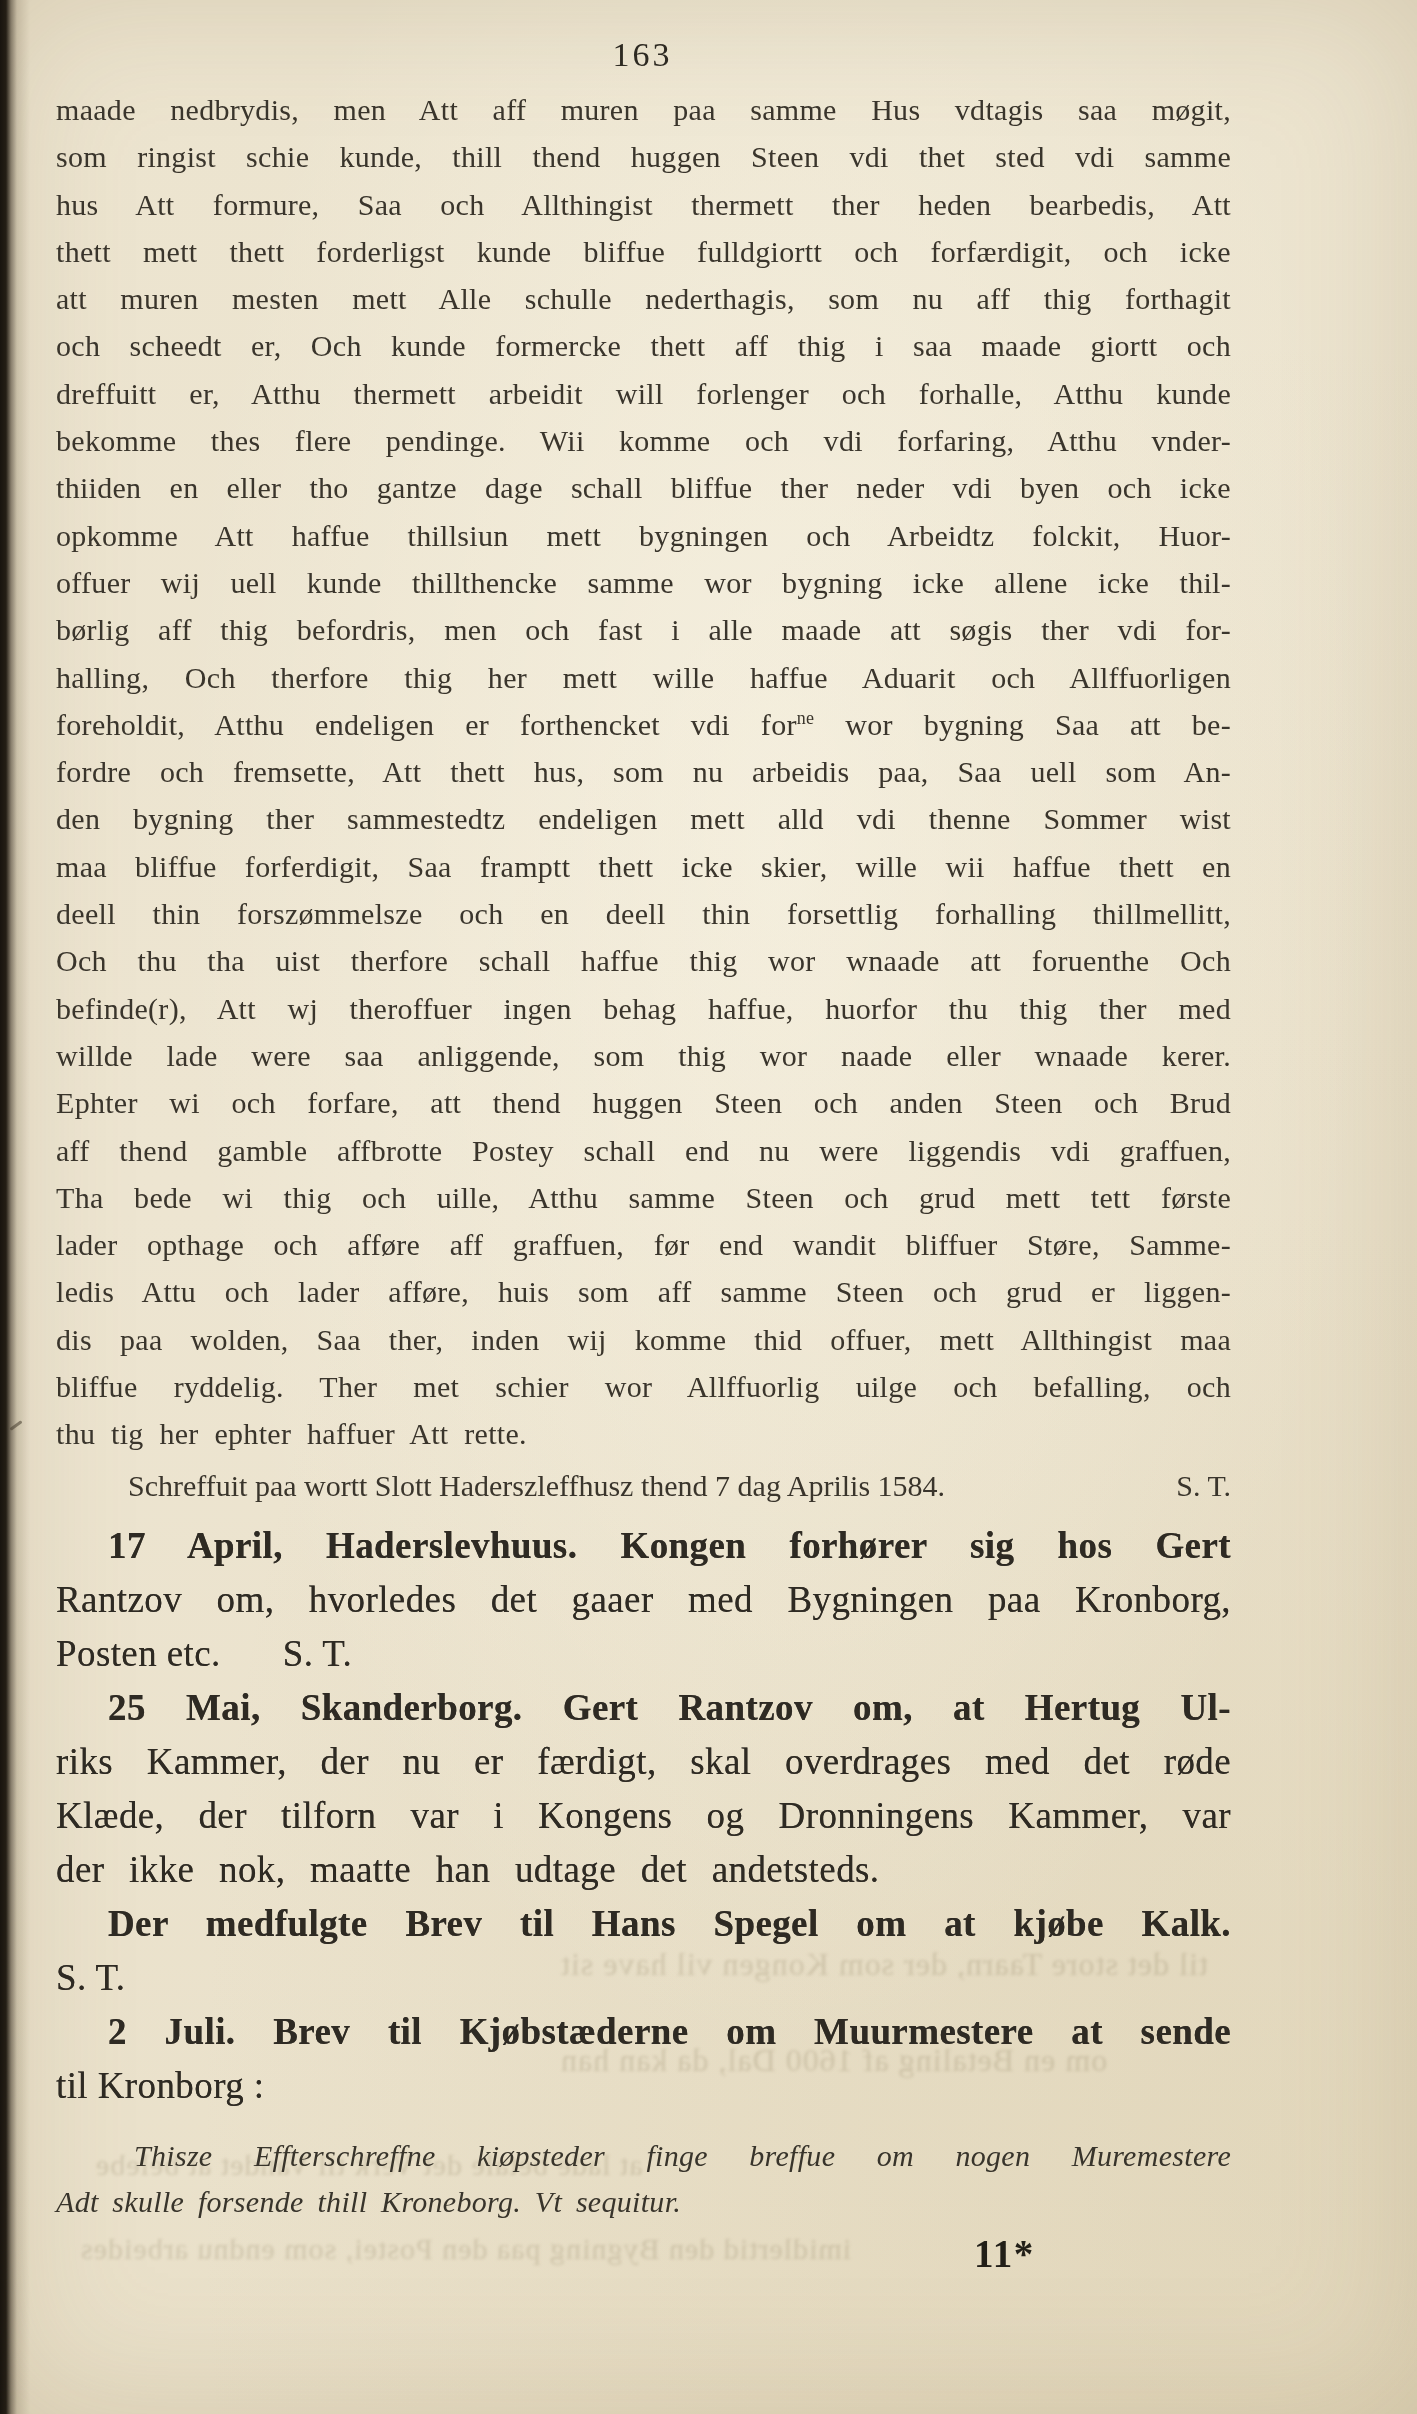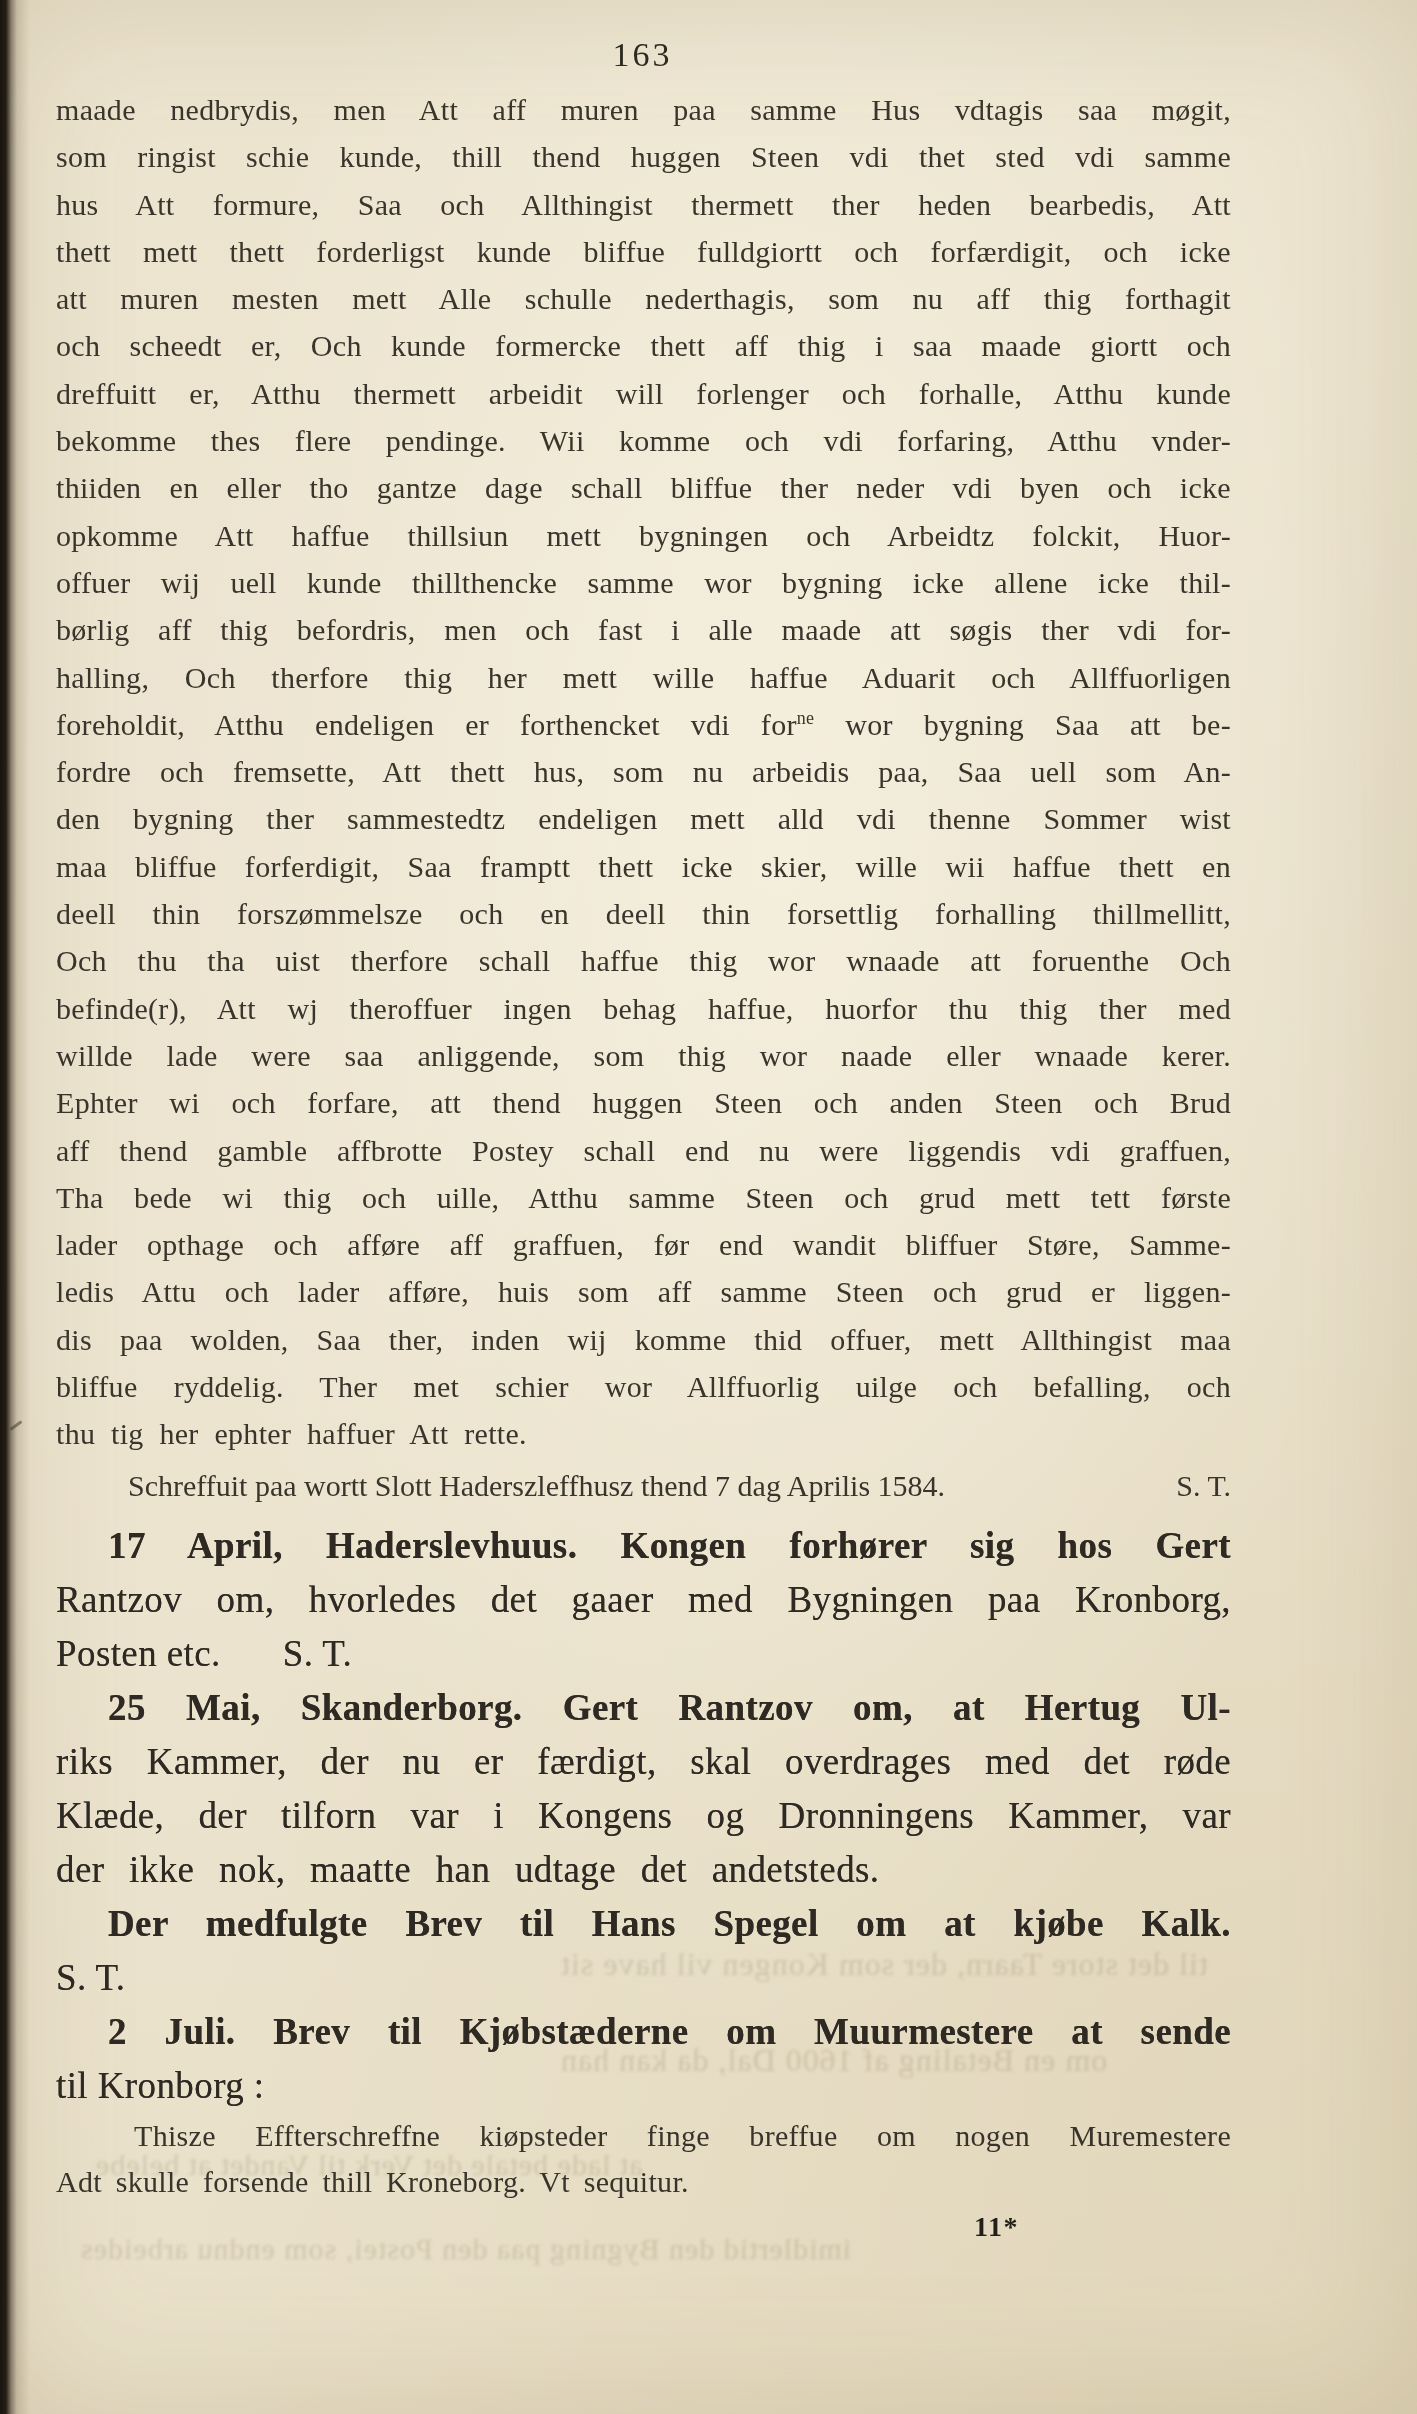--- a/index.html
+++ b/index.html
@@ -45,31 +45,31 @@
   .bigblock { margin-top:10px; }
   .bl {
     font-size:37px; line-height:54px; letter-spacing:0.4px; color:#2e2a23;
     text-align:justify; text-align-last:justify;
     text-shadow:0 0 0.6px rgba(46,42,35,0.75);
   }
   .bl.left { text-align-last:left; }
   .indent { text-indent:52px;font-weight:bold; }
   .siggap { margin-left:62px; }
   .loose { word-spacing:15px; }
-  .footblock { margin-top:0; }
+  .footblock { margin-top:20px;font-style:italic; }
   .fl {
     font-size:30px; line-height:46px; letter-spacing:0.3px; color:#38342b;
     text-align:justify; text-align-last:justify;
   }
   .fl.left { text-align-last:left; }
   .indent2 { text-indent:78px; }
   .loose-sm { word-spacing:6px; }
   .sigmark {
     margin-top:6px; margin-left:918px; width:120px;
-    font-size:28px; font-weight:bold; letter-spacing:1.5px; color:#221f18;
+    font-size:39px; font-weight:bold; letter-spacing:1.5px; color:#221f18;
   }
   .ghost {
     position:absolute; white-space:nowrap;
     transform:scaleX(-1); filter:blur(1.4px);
     color:rgba(112,96,62,0.20); font-size:32px; letter-spacing:1px;
     pointer-events:none;
   }
   .g1 { top:2042px; left:560px; }
   .g2 { top:2148px; left:95px;  font-size:30px; }
   .g3 { top:2232px; left:80px;  font-size:30px; }

